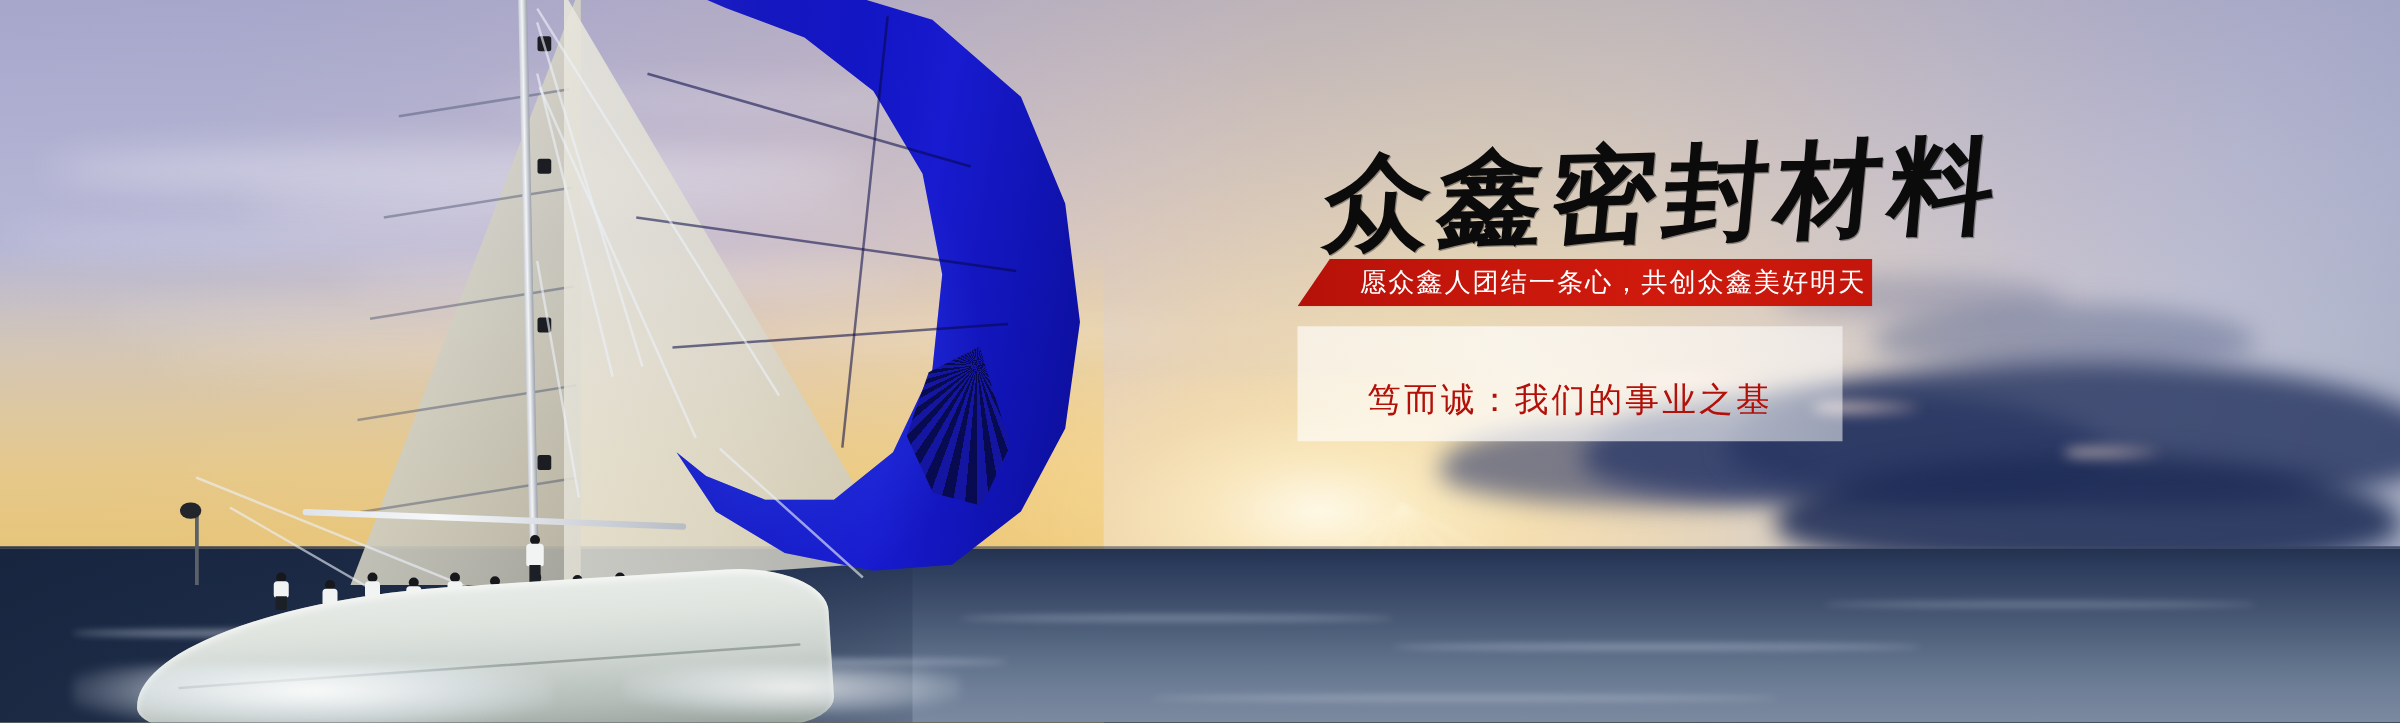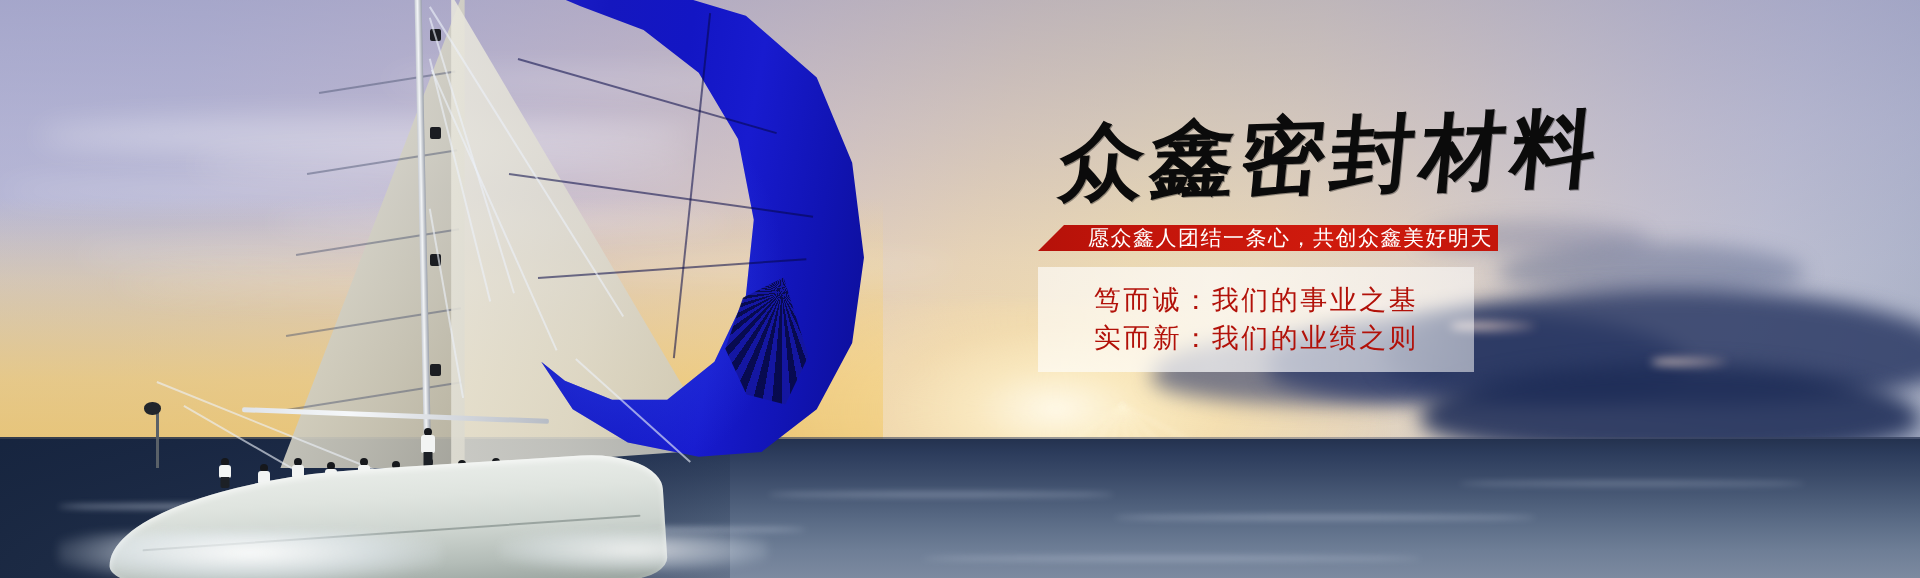--- a/index.html
+++ b/index.html
@@ -367,24 +367,23 @@
     color:#0b0b0b;
     letter-spacing:6px;
     white-space:nowrap;
     transform:skewX(-7deg) rotate(-1.6deg);
     transform-origin:left bottom;
     text-shadow:1px 1px 0 rgba(0,0,0,0.35);
     padding-left:18px;
   }
   .tagline-wrap {
     position:relative;
-    margin-top:18px;
     margin-left:0px;
     width:460px;
-    height:26px;
+    height:38px;
   }
   .tagline-bar {
     position:absolute; inset:0;
     background:linear-gradient(to right,#b51109 0%,#c5160b 28%,#cf1a0d 62%,#c4160b 100%);
     clip-path:polygon(26px 0%, 100% 0%, 100% 100%, 0% 100%);
   }
   .tagline-text {
     position:absolute;
     left:50px; top:50%;
     transform:translateY(-50%);
@@ -406,20 +405,21 @@
       rgba(255,255,255,0.52) 100%);
   }
   .slogan-line {
     color:#b21109;
     font-size:27px;
     line-height:1.42;
     letter-spacing:2.5px;
     text-align:center;
     white-space:nowrap;
     font-weight:400;
+    margin-top:26px;
   }
 </style>
 </head>
 <body>
 
 <div id="banner">
 
   <div class="sky-base"></div>
   <div class="sunset-left"></div>
 
@@ -563,18 +563,17 @@
 
     <div class="brand-title">众鑫密封材料</div>
 
     <div class="tagline-wrap">
       <div class="tagline-bar"></div>
       <div class="tagline-text">愿众鑫人团结一条心，共创众鑫美好明天</div>
     </div>
 
     <div class="slogan-panel">
       <div class="slogan-line">笃而诚：我们的事业之基</div>
-      <div class="slogan-line">实而新：我们的业绩之则</div>
     </div>
 
   </div>
 
 </div>
 
 </body></html>

